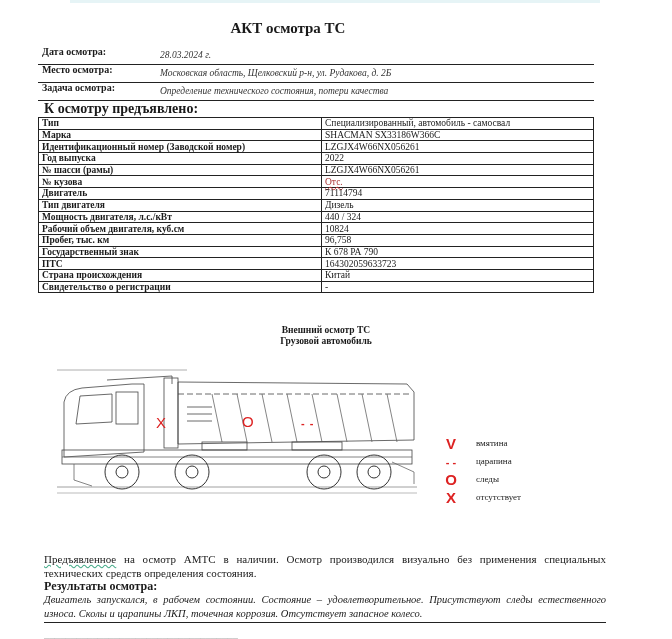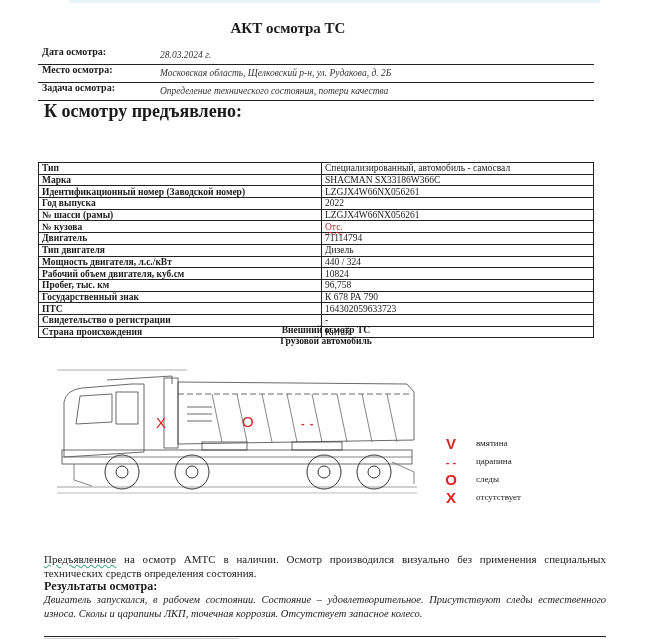--- a/index.html
+++ b/index.html
@@ -4,39 +4,39 @@
 <style>
   html, body { margin: 0; padding: 0; background: #ffffff; }
   body { width: 672px; height: 639px; overflow: hidden; position: relative;
          font-family: "Liberation Serif", "DejaVu Serif", serif; color: #1a1a1a; }
   .topband { position: absolute; left: 70px; top: 0; width: 530px; height: 3px; background: #e6f4f6; }
   .title { position: absolute; top: 20px; left: 0; width: 576px; text-align: center;
            font-weight: bold; font-size: 15px; }
   .hdr { position: absolute; left: 38px; width: 556px; height: 18px; border-bottom: 1.5px solid #222; }
   .hdr .lbl { position: absolute; left: 4px; top: 0; font-weight: bold; font-size: 10px; }
   .hdr .val { position: absolute; left: 122px; top: 4px; font-style: italic; font-size: 9.5px; color: #333; }
-  .section { position: absolute; left: 44px; top: 101px; font-weight: bold; font-size: 18px; }
+  .section { position: absolute; left: 44px; top: 101px; font-weight: bold; font-size: 14px; }
   table.spec { position: absolute; left: 38px; top: 117px; width: 556px; border-collapse: collapse;
-               font-size: 9.5px; margin-top: 45px; }
+               font-size: 9.5px; }
   table.spec td { border: 1px solid #222; padding: 0 3px; height: 10.7px; line-height: 10px; white-space: nowrap; }
   table.spec td.k { width: 276px; font-weight: bold; }
   .red-u { color: #a33; text-decoration: underline wavy #c33; }
   .sub { position: absolute; left: 0; width: 652px; text-align: center; font-weight: bold; font-size: 9.5px; }
   .truck { position: absolute; left: 52px; top: 362px; width: 370px; height: 135px; }
   .mark { position: absolute; color: #d22; font-family: "Liberation Sans", sans-serif; font-size: 15px; }
   .legend { position: absolute; left: 444px; top: 436px; }
   .legend .row { position: relative; height: 18px; }
   .legend .sym { position: absolute; left: 0; width: 14px; text-align: center; color: #d22;
                  font-family: "Liberation Sans", sans-serif; font-weight: bold; font-size: 15px; line-height: 16px; }
   .legend .txt { position: absolute; left: 32px; top: 2px; font-size: 9px; white-space: nowrap; }
   .para { position: absolute; left: 44px; width: 562px; font-size: 11px; text-align: justify; line-height: 14px; }
   .para .u { text-decoration: underline wavy #4a8; }
   .results-h { position: absolute; left: 44px; top: 579px; font-weight: bold; font-size: 12px; }
   .results { position: absolute; left: 44px; top: 593px; width: 562px; font-size: 10.5px; font-style: italic;
-             line-height: 14px; text-align: justify; border-bottom: 1.5px solid #222; padding-bottom: 15px; }
+             line-height: 14px; text-align: justify; border-bottom: 1.5px solid #222; padding-bottom: 1px; }
   .footer { position: absolute; left: 44px; top: 632px; font-size: 7px; color: #777; white-space: nowrap; }
 </style>
 </head>
 <body>
 
 <div class="topband"></div>
 
 <div class="title">АКТ осмотра ТС</div>
 
 <div class="hdr" style="top:46px">
@@ -102,26 +102,26 @@
       </tr>
     <tr>
         <td class="k">Государственный знак</td>
         <td>К 678 РА 790</td>
       </tr>
     <tr>
         <td class="k">ПТС</td>
         <td>164302059633723</td>
       </tr>
     <tr>
+        <td class="k">Страна происхождения</td>
+        <td>Китай</td>
+      </tr>
+    <tr>
         <td class="k">Свидетельство о регистрации</td>
         <td>-</td>
-      </tr>
-    <tr>
-        <td class="k">Страна происхождения</td>
-        <td>Китай</td>
       </tr>
   </tbody>
 </table>
 
 <div class="sub" style="top:325px">Внешний осмотр ТС</div>
 <div class="sub" style="top:336px">Грузовой автомобиль</div>
 
 <svg class="truck" viewBox="0 0 370 135" fill="none" stroke="#444" stroke-width="0.8">
 
   <line x1="5" y1="125" x2="365" y2="125" stroke="#888"></line>

